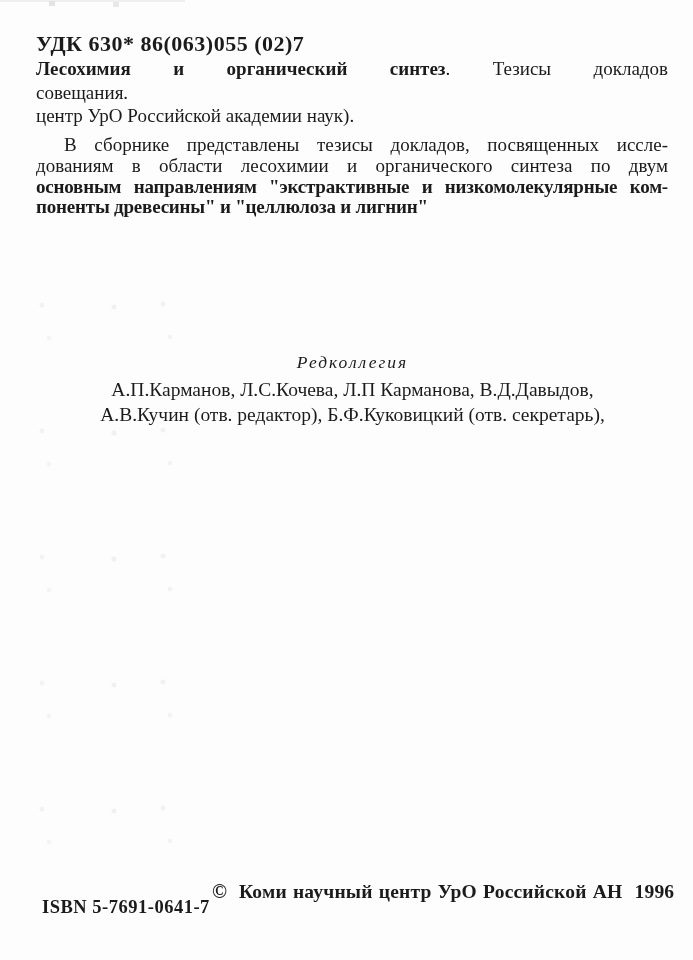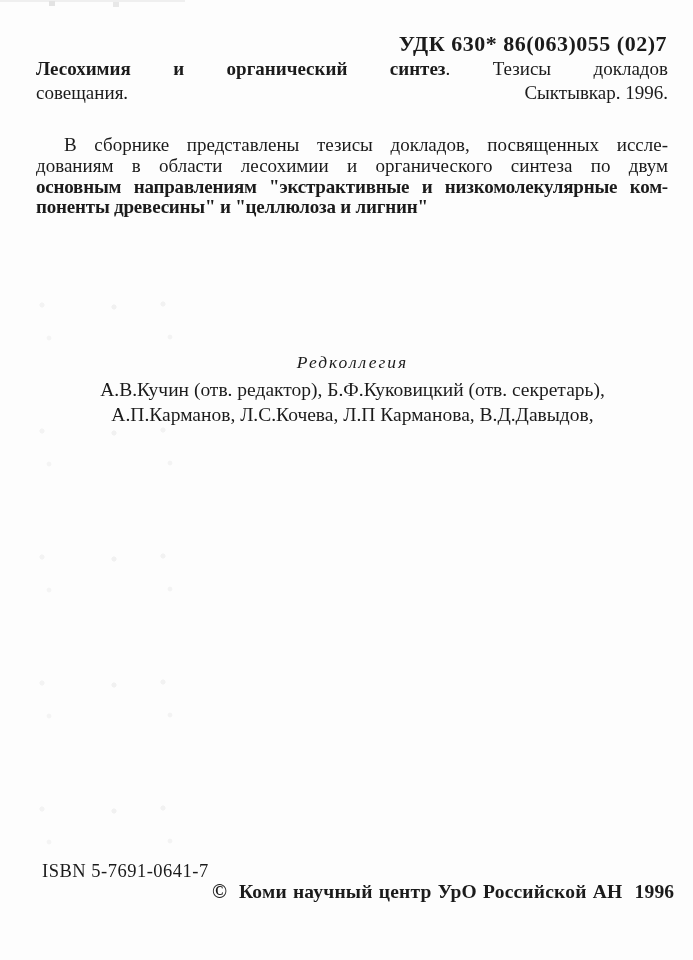--- a/index.html
+++ b/index.html
@@ -22,21 +22,21 @@
       radial-gradient(circle,#f3f3f3 2.2px,rgba(255,255,255,0) 2.9px),
       radial-gradient(circle,#f3f3f3 2px,rgba(255,255,255,0) 2.7px),
       radial-gradient(circle,#f4f4f4 2px,rgba(255,255,255,0) 2.7px);
     background-size:210px 126px,210px 126px,210px 126px,210px 126px,210px 126px;
     background-position:9px 14px,58px 11px,147px 12px,65px 44px,154px 45px;
     background-repeat:repeat;
   }
   
   .header-row{
     position:absolute;top:31px;left:36px;right:26px;
-    display:flex;justify-content:flex-end;
+    display:flex;justify-content:flex-start;
     font-size:22px;font-weight:bold;letter-spacing:0.5px;
   }
   
   .title-block{
     position:absolute;top:57px;left:36px;right:25px;
     font-size:19px;line-height:23.5px;
   }
   .t-line{white-space:nowrap;}
   .t-line.justify{white-space:normal;text-align:justify;text-align-last:justify;}
   .t-line.spread{display:flex;justify-content:space-between;gap:42px;}
@@ -51,22 +51,22 @@
   .a-line.indent{text-indent:28px;}
   .a-line.heavy{font-weight:bold;letter-spacing:-0.2px;}
   
   .editorial{position:absolute;top:352px;left:12px;right:0;text-align:center;}
   .ed-heading{
     font-style:italic;font-size:17.5px;letter-spacing:2px;margin-bottom:5px;
   }
   .ed-line{font-size:19.5px;line-height:24.5px;}
   
   .isbn{
-    position:absolute;top:861px;left:42px;
-    font-size:18.5px;font-weight:normal;letter-spacing:0.5px;
+    position:absolute;top:897px;left:42px;
+    font-size:18.5px;font-weight:bold;letter-spacing:0.5px;
   }
   .copyright{
     position:absolute;top:880px;left:212px;
     font-size:19.5px;font-weight:bold;
   }
   .copy-symbol{font-size:20px;margin-right:12px;}
   .copy-text{white-space:pre;letter-spacing:0.2px;word-spacing:1px;}
 </style>
 </head>
 <body>
@@ -80,35 +80,35 @@
 
   <div class="header-row">
     <span>УДК 630* 86(063)</span>
     <span>055 (02)7</span>
   </div>
 
   <div class="title-block">
     <div class="t-line justify"><span class="bold">Лесохимия и органический синтез</span><span>. Тезисы докладов</span></div>
     <div class="t-line spread">
       <span>совещания.</span>
-      <span>Сыктывкар. 1996.</span>
     </div>
+    <div class="t-line">центр УрО Российской академии наук).</div>
   </div>
 
   <div class="abstract">
     <div class="a-line justify indent">В сборнике представлены тезисы докладов, посвященных иссле-</div>
     <div class="a-line justify">дованиям в области лесохимии и органического синтеза по двум</div>
     <div class="a-line justify heavy">основным направлениям "экстрактивные и низкомолекулярные ком-</div>
     <div class="a-line heavy">поненты древесины" и "целлюлоза и лигнин"</div>
   </div>
 
   <div class="editorial">
     <div class="ed-heading">Редколлегия</div>
+    <div class="ed-line">А.П.Карманов, Л.С.Кочева, Л.П Карманова, В.Д.Давыдов,</div>
     <div class="ed-line">А.В.Кучин (отв. редактор), Б.Ф.Куковицкий (отв. секретарь),</div>
-    <div class="ed-line">А.П.Карманов, Л.С.Кочева, Л.П Карманова, В.Д.Давыдов,</div>
   </div>
 
   <div class="isbn">ISBN 5-7691-0641-7</div>
 
   <div class="copyright">
     <span class="copy-symbol">©</span><span class="copy-text">Коми научный центр УрО Российской АН  1996</span>
   </div>
 
 </div>
 

